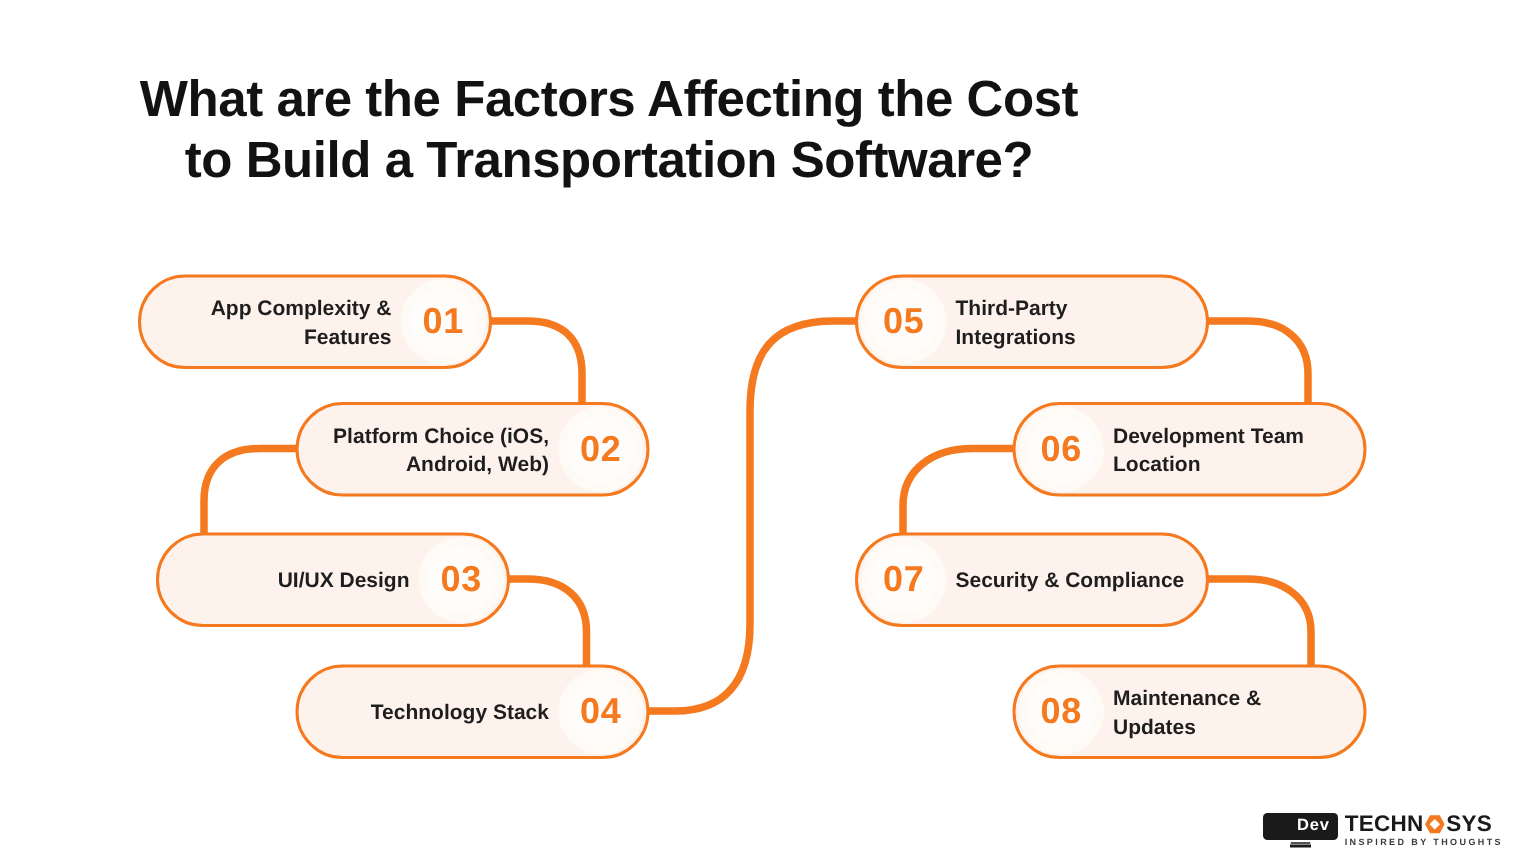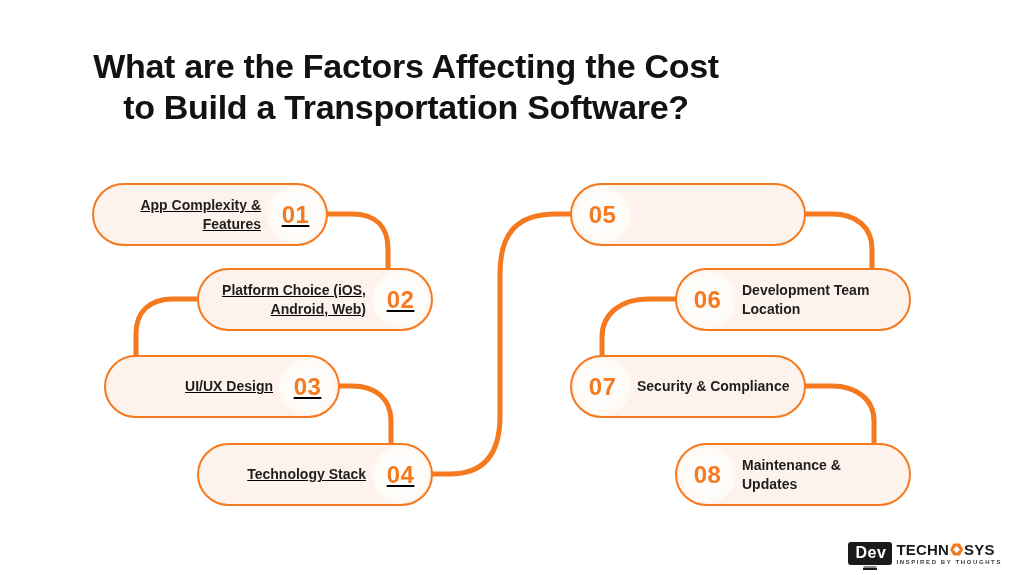--- a/index.html
+++ b/index.html
@@ -43,21 +43,21 @@
   .pill {
     position: absolute;
     width: 236px; height: 63px;
     background: var(--pill-fill);
     border: 2.5px solid var(--accent);
     border-radius: 33px;
     display: flex;
     align-items: center;
     gap: 12px;
   }
-  .pill.num-right { padding-left: 18px; padding-right: 8px; text-decoration: underline; }
+  .pill.num-right { padding-left: 18px; padding-right: 8px; }
   .pill.num-left  { padding-left: 8px;  padding-right: 14px; }
   .pill-label {
     flex: 1;
     font-size: 14px;
     font-weight: 700;
     line-height: 1.3;
     color: var(--label-text);
     white-space: pre-line;
   }
   .pill.num-right .pill-label { text-align: right; }
@@ -82,23 +82,23 @@
     right: 12px; bottom: 10px;
     display: flex;
     align-items: flex-start;
     gap: 4px;
   }
   .logo-screen {
     position: relative;
     background: var(--logo-black);
     color: #fff;
     font-weight: 800;
-    font-size: 16px;
+    font-size: 11px;
     line-height: 1;
-    padding: 3px 6px 4px 8px;
+    padding: 3px 6px 4px 23px;
     border-radius: 3px;
     letter-spacing: 0.5px;
   }
   .logo-screen::after {
     content: "";
     position: absolute;
     left: 50%; bottom: -5px;
     transform: translateX(-50%);
     width: 14px; height: 2px;
     background: var(--logo-black);
@@ -171,20 +171,22 @@
   <span class="pill-label">UI/UX Design</span>
   <span class="pill-num">03</span>
 </div>
 <div class="pill num-right" style="left:197px; top:443px;">
   <span class="pill-label">Technology Stack</span>
   <span class="pill-num">04</span>
 </div>
 
 <div class="pill num-left" style="left:570px; top:183px;align-items:center;">
   <span class="pill-num">05</span>
+  <span class="pill-label">Third-Party
+Integrations</span>
 </div>
 <div class="pill num-left" style="left:675px; top:268px;">
   <span class="pill-num">06</span>
   <span class="pill-label">Development Team
 Location</span>
 </div>
 <div class="pill num-left" style="left:570px; top:355px;">
   <span class="pill-num">07</span>
   <span class="pill-label">Security &amp; Compliance</span>
 </div>

